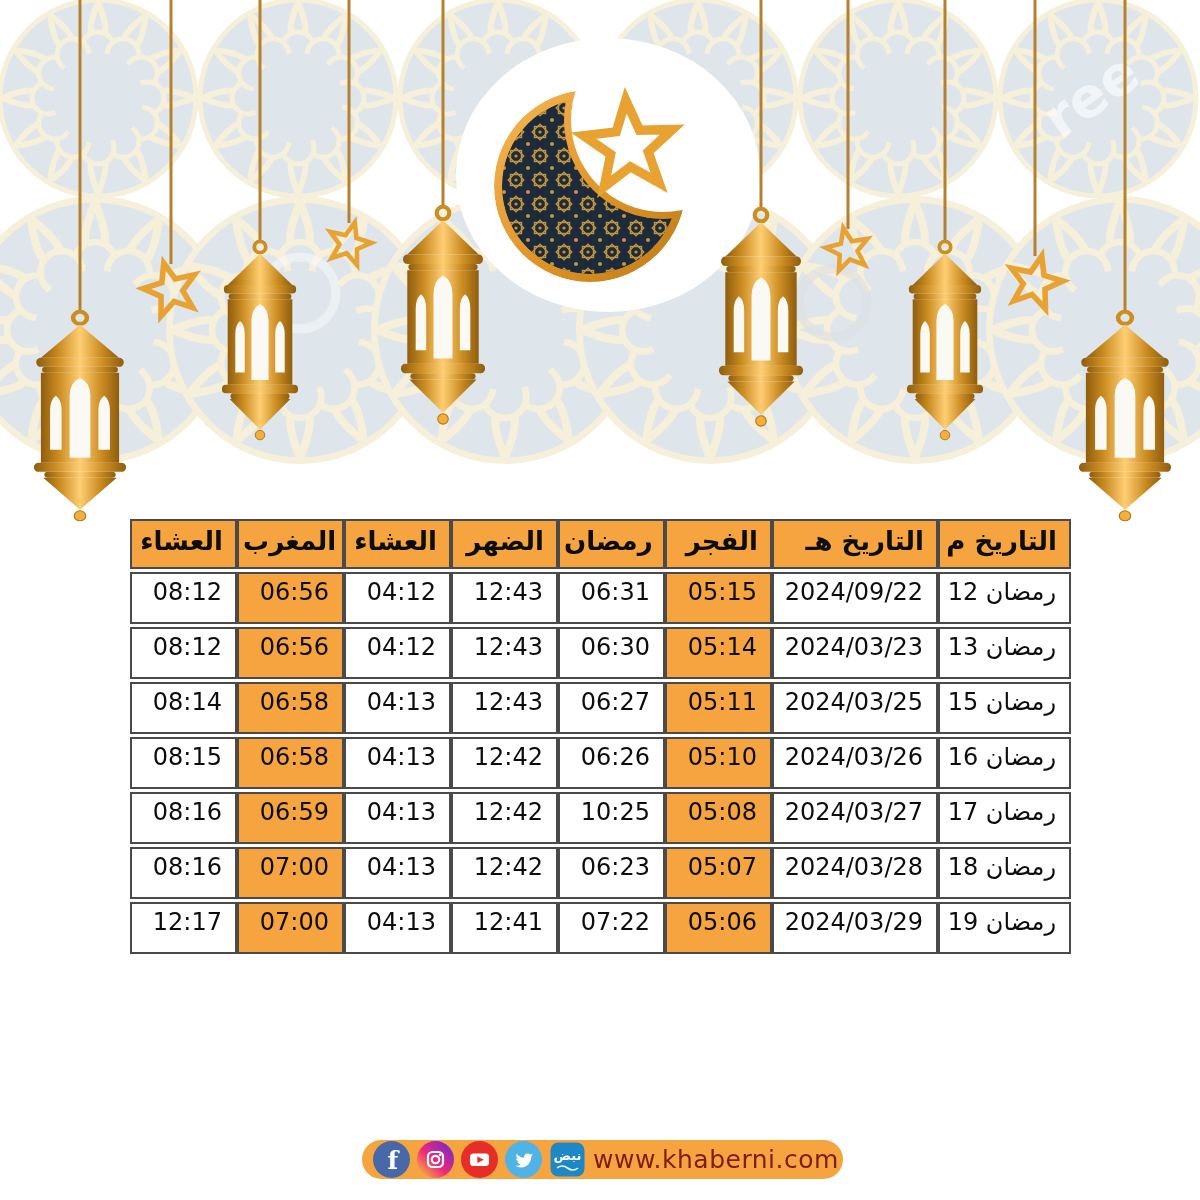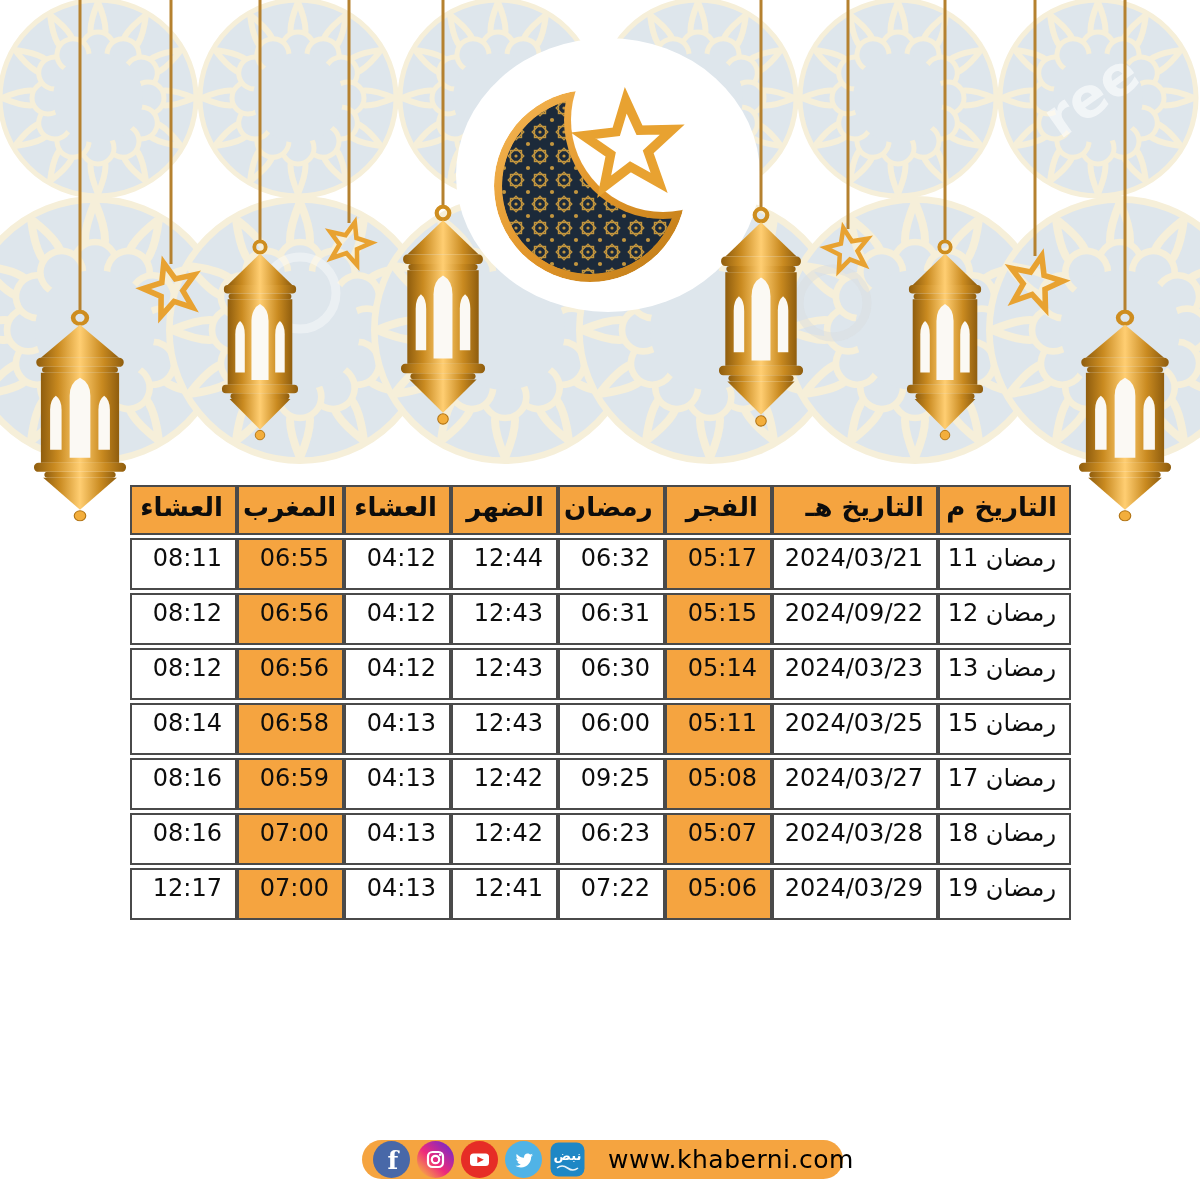--- a/index.html
+++ b/index.html
@@ -7,21 +7,21 @@
     --border:#4A4A4A;
     --gold:#E89B2E;
     --navy:#1C2A3A;
   }
   *{box-sizing:border-box;margin:0;padding:0}
   body{font-family:"DejaVu Sans","Liberation Sans",sans-serif;background:#fff}
   .canvas{position:relative;width:1200px;height:1200px;background:#ffffff;overflow:hidden}
   .decor{position:absolute;left:0;top:0}
   
   table.ptable{
-    position:absolute;left:130px;top:482px;width:941px;
+    position:absolute;left:130px;top:516px;width:941px;
     border-collapse:separate;border-spacing:0 3px;table-layout:fixed;
   }
   .ptable th,.ptable td{
     border:2px solid var(--border);
     text-align:right;vertical-align:top;
     overflow:hidden;white-space:nowrap;
     color:#0d0d0d;
   }
   .ptable th{
     height:50px;background:var(--accent);
@@ -32,21 +32,21 @@
     font-size:24px;font-weight:400;padding:4px 13px 0 4px;
   }
   .ptable td.hl{background:var(--accent)}
   
   .footer-pill{
     position:absolute;left:362px;top:1140px;width:481px;height:39px;
     background:var(--accent);border-radius:20px;
     display:flex;align-items:center;padding-left:11px;gap:7px;
   }
   .footer-pill .site{
-    color:#000000;font-size:25px;letter-spacing:.5px;margin-left:15px;
+    color:#7f1d1d;font-size:25px;letter-spacing:.5px;
     font-family:"DejaVu Sans",sans-serif;
   }
   .icon{width:37px;height:37px;flex:0 0 auto;display:block;cursor:pointer}
 </style>
 </head>
 <body>
 
 <div class="canvas">
 
   <svg class="decor" width="1200" height="545" viewBox="0 0 1200 545">
@@ -243,30 +243,20 @@
           <th>العشاء</th>
           <th>الضهر</th>
           <th>رمضان</th>
           <th>الفجر</th>
           <th>التاريخ هـ</th>
           <th>التاريخ م</th>
         </tr>
     </thead>
     <tbody>
 
-        <tr>
-          <td>08:11</td>
-          <td class="hl">06:55</td>
-          <td>04:12</td>
-          <td>12:44</td>
-          <td>06:32</td>
-          <td class="hl">05:17</td>
-          <td>2024/03/21</td>
-          <td>11 رمضان</td>
-        </tr>
 
         <tr>
           <td>08:12</td>
           <td class="hl">06:56</td>
           <td>04:12</td>
           <td>12:43</td>
           <td>06:31</td>
           <td class="hl">05:15</td>
           <td>2024/09/22</td>
           <td>12 رمضان</td>
@@ -282,33 +272,43 @@
           <td>2024/03/23</td>
           <td>13 رمضان</td>
         </tr>
 
 
         <tr>
           <td>08:14</td>
           <td class="hl">06:58</td>
           <td>04:13</td>
           <td>12:43</td>
-          <td>06:00</td>
+          <td>06:27</td>
           <td class="hl">05:11</td>
           <td>2024/03/25</td>
           <td>15 رمضان</td>
         </tr>
 
+        <tr>
+          <td>08:15</td>
+          <td class="hl">06:58</td>
+          <td>04:13</td>
+          <td>12:42</td>
+          <td>06:26</td>
+          <td class="hl">05:10</td>
+          <td>2024/03/26</td>
+          <td>16 رمضان</td>
+        </tr>
 
         <tr>
           <td>08:16</td>
           <td class="hl">06:59</td>
           <td>04:13</td>
           <td>12:42</td>
-          <td>09:25</td>
+          <td>10:25</td>
           <td class="hl">05:08</td>
           <td>2024/03/27</td>
           <td>17 رمضان</td>
         </tr>
 
         <tr>
           <td>08:16</td>
           <td class="hl">07:00</td>
           <td>04:13</td>
           <td>12:42</td>

